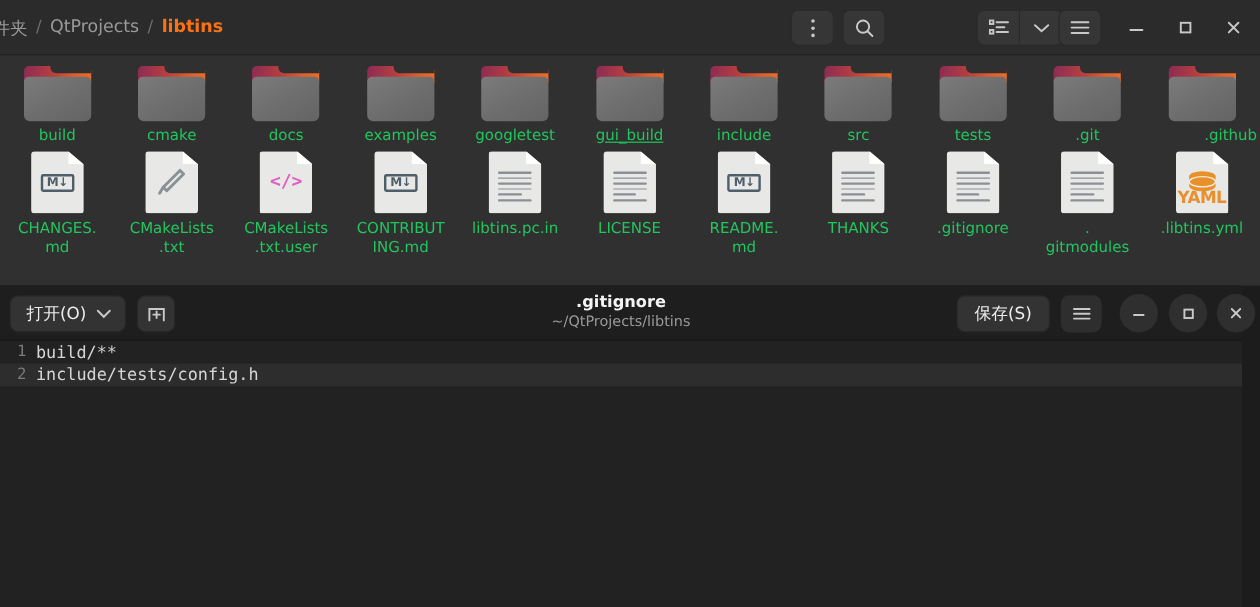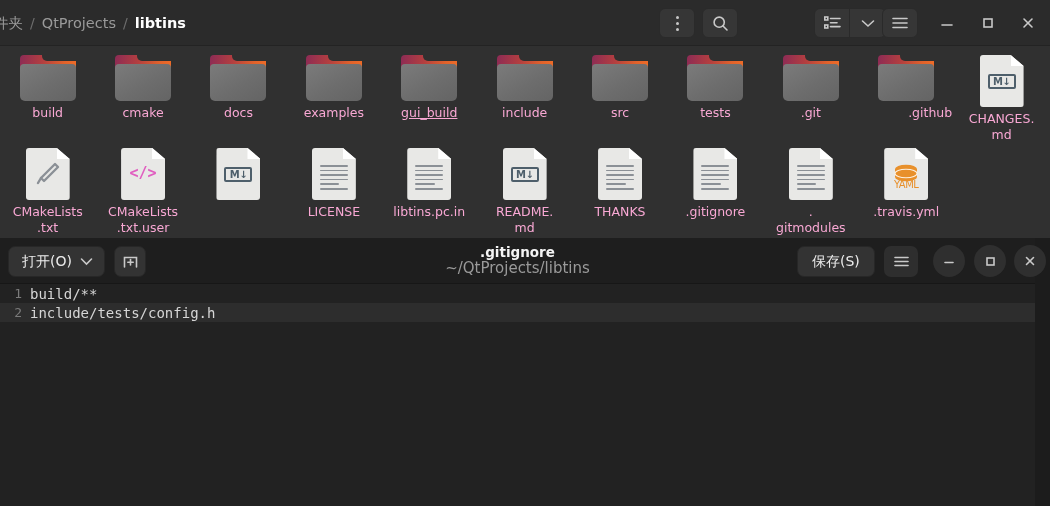--- a/index.html
+++ b/index.html
@@ -21,21 +21,21 @@
     background: #2b2b2b;
     border-bottom: 1px solid #232323;
     display: flex; align-items: center;
   }
   .breadcrumb {
     position: absolute; left: -6px; top: 0; height: 46px;
     display: flex; align-items: center; gap: 7px;
     font-size: 14.5px; white-space: nowrap;
   }
   .crumb { color: #9a9a9a; }
-  .crumb.current { color: #ffffff; font-weight: bold; }
+  .crumb.current { color: #f97316; font-weight: bold; }
   .crumb-sep { color: #6d6d6d; font-size: 14px; }
 
   .hdr-btn {
     background: #363636; border: 1px solid #2a2a2a; border-radius: 6px;
     display: flex; align-items: center; justify-content: center;
     height: 30px; cursor: pointer;
   }
   .kebab-btn { position: absolute; left: 659px; top: 8px; width: 36px; }
   .search-btn { position: absolute; left: 702px; top: 8px; width: 36px; }
   .viewgroup {
@@ -64,21 +64,21 @@
   .icon-grid {
     position: absolute; left: 0; top: 46px; width: 1050px; height: 192px;
     display: grid; grid-template-columns: repeat(11, 95.4px);
     align-content: start; padding-top: 4px;
   }
   .item {
     display: flex; flex-direction: column; align-items: center;
     padding-top: 5px; cursor: pointer;
   }
   .item .label {
-    margin-top: 4px; font-size: 12.5px; color: #f9a8d4;
+    margin-top: 4px; font-size: 12.5px; color: #22c55e;
     text-align: center; line-height: 16px; width: 92px;
     word-break: break-word;
   }
 
   
   .folder { width: 56px; height: 46px; position: relative; }
   .folder .tab {
     position: absolute; left: 0; top: 0; width: 56px; height: 14px;
     border-radius: 4px 4px 0 0;
     background: linear-gradient(100deg, #8c2b55 0%, #b43f3f 42%, #e0622b 78%, #ef6c27 100%);
@@ -121,21 +121,21 @@
   .xml-glyph {
     position: absolute; left: 0; top: 16px; width: 44px;
     text-align: center; color: #e05ec0; font-size: 15px; font-weight: bold;
     font-family: "DejaVu Sans Mono", monospace;
   }
   .yaml-glyph {
     position: absolute; left: 6px; top: 13px; width: 32px; height: 30px;
   }
   .yaml-txt {
     position: absolute; left: 0; top: 31px; width: 44px; text-align: center;
-    color: #e8902b; font-size: 10px; font-weight: normal; letter-spacing: -0.5px;
+    color: #e8902b; font-size: 14px; font-weight: bold; letter-spacing: -0.5px;
   }
 
   
   .editor {
     position: absolute; left: 0; top: 238px; width: 1035px; height: 268px;
     background: #222222;
   }
   .ed-headerbar {
     position: relative; width: 100%; height: 46px;
     background: #1e1e1e; border-bottom: 1px solid #171717;
@@ -150,21 +150,21 @@
   .newtab-btn {
     position: absolute; left: 114px; top: 8px; width: 32px; height: 31px;
     background: #333333; border: 1px solid #272727; border-radius: 7px;
     display: flex; align-items: center; justify-content: center; cursor: pointer;
   }
   .ed-title {
     position: absolute; left: 0; right: 0; top: 6px; text-align: center;
     pointer-events: none;
   }
   .ed-title .t1 { color: #f4f4f4; font-size: 13.5px; font-weight: bold; line-height: 17px; }
-  .ed-title .t2 { color: #9a9a9a; font-size: 15px; line-height: 15px; }
+  .ed-title .t2 { color: #9a9a9a; font-size: 12px; line-height: 15px; }
   .save-btn {
     position: absolute; left: 797px; top: 8px; height: 31px;
     display: flex; align-items: center; padding: 0 14px;
     background: #333333; border: 1px solid #272727; border-radius: 7px;
     color: #ededed; font-size: 14px; cursor: pointer;
   }
   .ed-menu-btn {
     position: absolute; left: 884px; top: 8px; width: 34px; height: 31px;
     background: #2e2e2e; border-radius: 7px;
     display: flex; align-items: center; justify-content: center; cursor: pointer;
@@ -292,20 +292,27 @@
             <span class="tab"></span>
             <span class="body"></span>
           </span>
           <span class="label" style="white-space: pre-line;">examples</span>
         </div>
         <div class="item">
           <span class="folder">
             <span class="tab"></span>
             <span class="body"></span>
           </span>
+          <span class="label" style="white-space: pre-line;">googletest</span>
+        </div>
+        <div class="item">
+          <span class="folder">
+            <span class="tab"></span>
+            <span class="body"></span>
+          </span>
           <span class="label" style="white-space: pre-line; text-decoration: underline;">gui_build</span>
         </div>
         <div class="item">
           <span class="folder">
             <span class="tab"></span>
             <span class="body"></span>
           </span>
           <span class="label" style="white-space: pre-line; text-align: center;">include</span>
         </div>
         <div class="item">
@@ -365,50 +372,52 @@
           </span>
           <span class="label" style="white-space: pre-line;">CMakeLists
 .txt.user</span>
         </div>
         <div class="item">
           <span class="file">
             <span class="paper"></span>
             <span class="fold"></span>
             <span class="md-badge">M↓</span>
           </span>
+          <span class="label" style="white-space: pre-line;">CONTRIBUT
+ING.md</span>
         </div>
         <div class="item">
           <span class="file">
             <span class="paper"></span>
             <span class="fold"></span>
             <span class="lines">
               <i></i>
               <i></i>
               <i></i>
               <i></i>
               <i></i>
               <i></i>
             </span>
           </span>
+          <span class="label" style="white-space: pre-line;">libtins.pc.in</span>
+        </div>
+        <div class="item">
+          <span class="file">
+            <span class="paper"></span>
+            <span class="fold"></span>
+            <span class="lines">
+              <i></i>
+              <i></i>
+              <i></i>
+              <i></i>
+              <i></i>
+              <i></i>
+            </span>
+          </span>
           <span class="label" style="white-space: pre-line;">LICENSE</span>
-        </div>
-        <div class="item">
-          <span class="file">
-            <span class="paper"></span>
-            <span class="fold"></span>
-            <span class="lines">
-              <i></i>
-              <i></i>
-              <i></i>
-              <i></i>
-              <i></i>
-              <i></i>
-            </span>
-          </span>
-          <span class="label" style="white-space: pre-line;">libtins.pc.in</span>
         </div>
         <div class="item">
           <span class="file">
             <span class="paper"></span>
             <span class="fold"></span>
             <span class="md-badge">M↓</span>
           </span>
           <span class="label" style="white-space: pre-line;">README.
 md</span>
         </div>
@@ -462,21 +471,21 @@
           <span class="file">
             <span class="paper"></span>
             <span class="fold"></span>
             <svg class="yaml-glyph" viewBox="0 0 32 26">
               <ellipse cx="16" cy="6" rx="11" ry="4.3" fill="#e8902b"></ellipse>
               <path d="M5 6 L5 14 a11 4.3 0 0 0 22 0 L27 6" fill="#e8902b"></path>
               <ellipse cx="16" cy="10.5" rx="11" ry="4.3" fill="none" stroke="#fdf0e0" stroke-width="1.1"></ellipse>
             </svg>
             <span class="yaml-txt">YAML</span>
           </span>
-          <span class="label" style="white-space: pre-line;">.travis.yml</span>
+          <span class="label" style="white-space: pre-line;">.libtins.yml</span>
         </div>
       </div>
   </div>
 
   <div class="editor">
     <div class="ed-headerbar">
 
       <div class="open-btn">
         <span>打开(O)</span>
         <svg width="13" height="9" viewBox="0 0 13 9">

